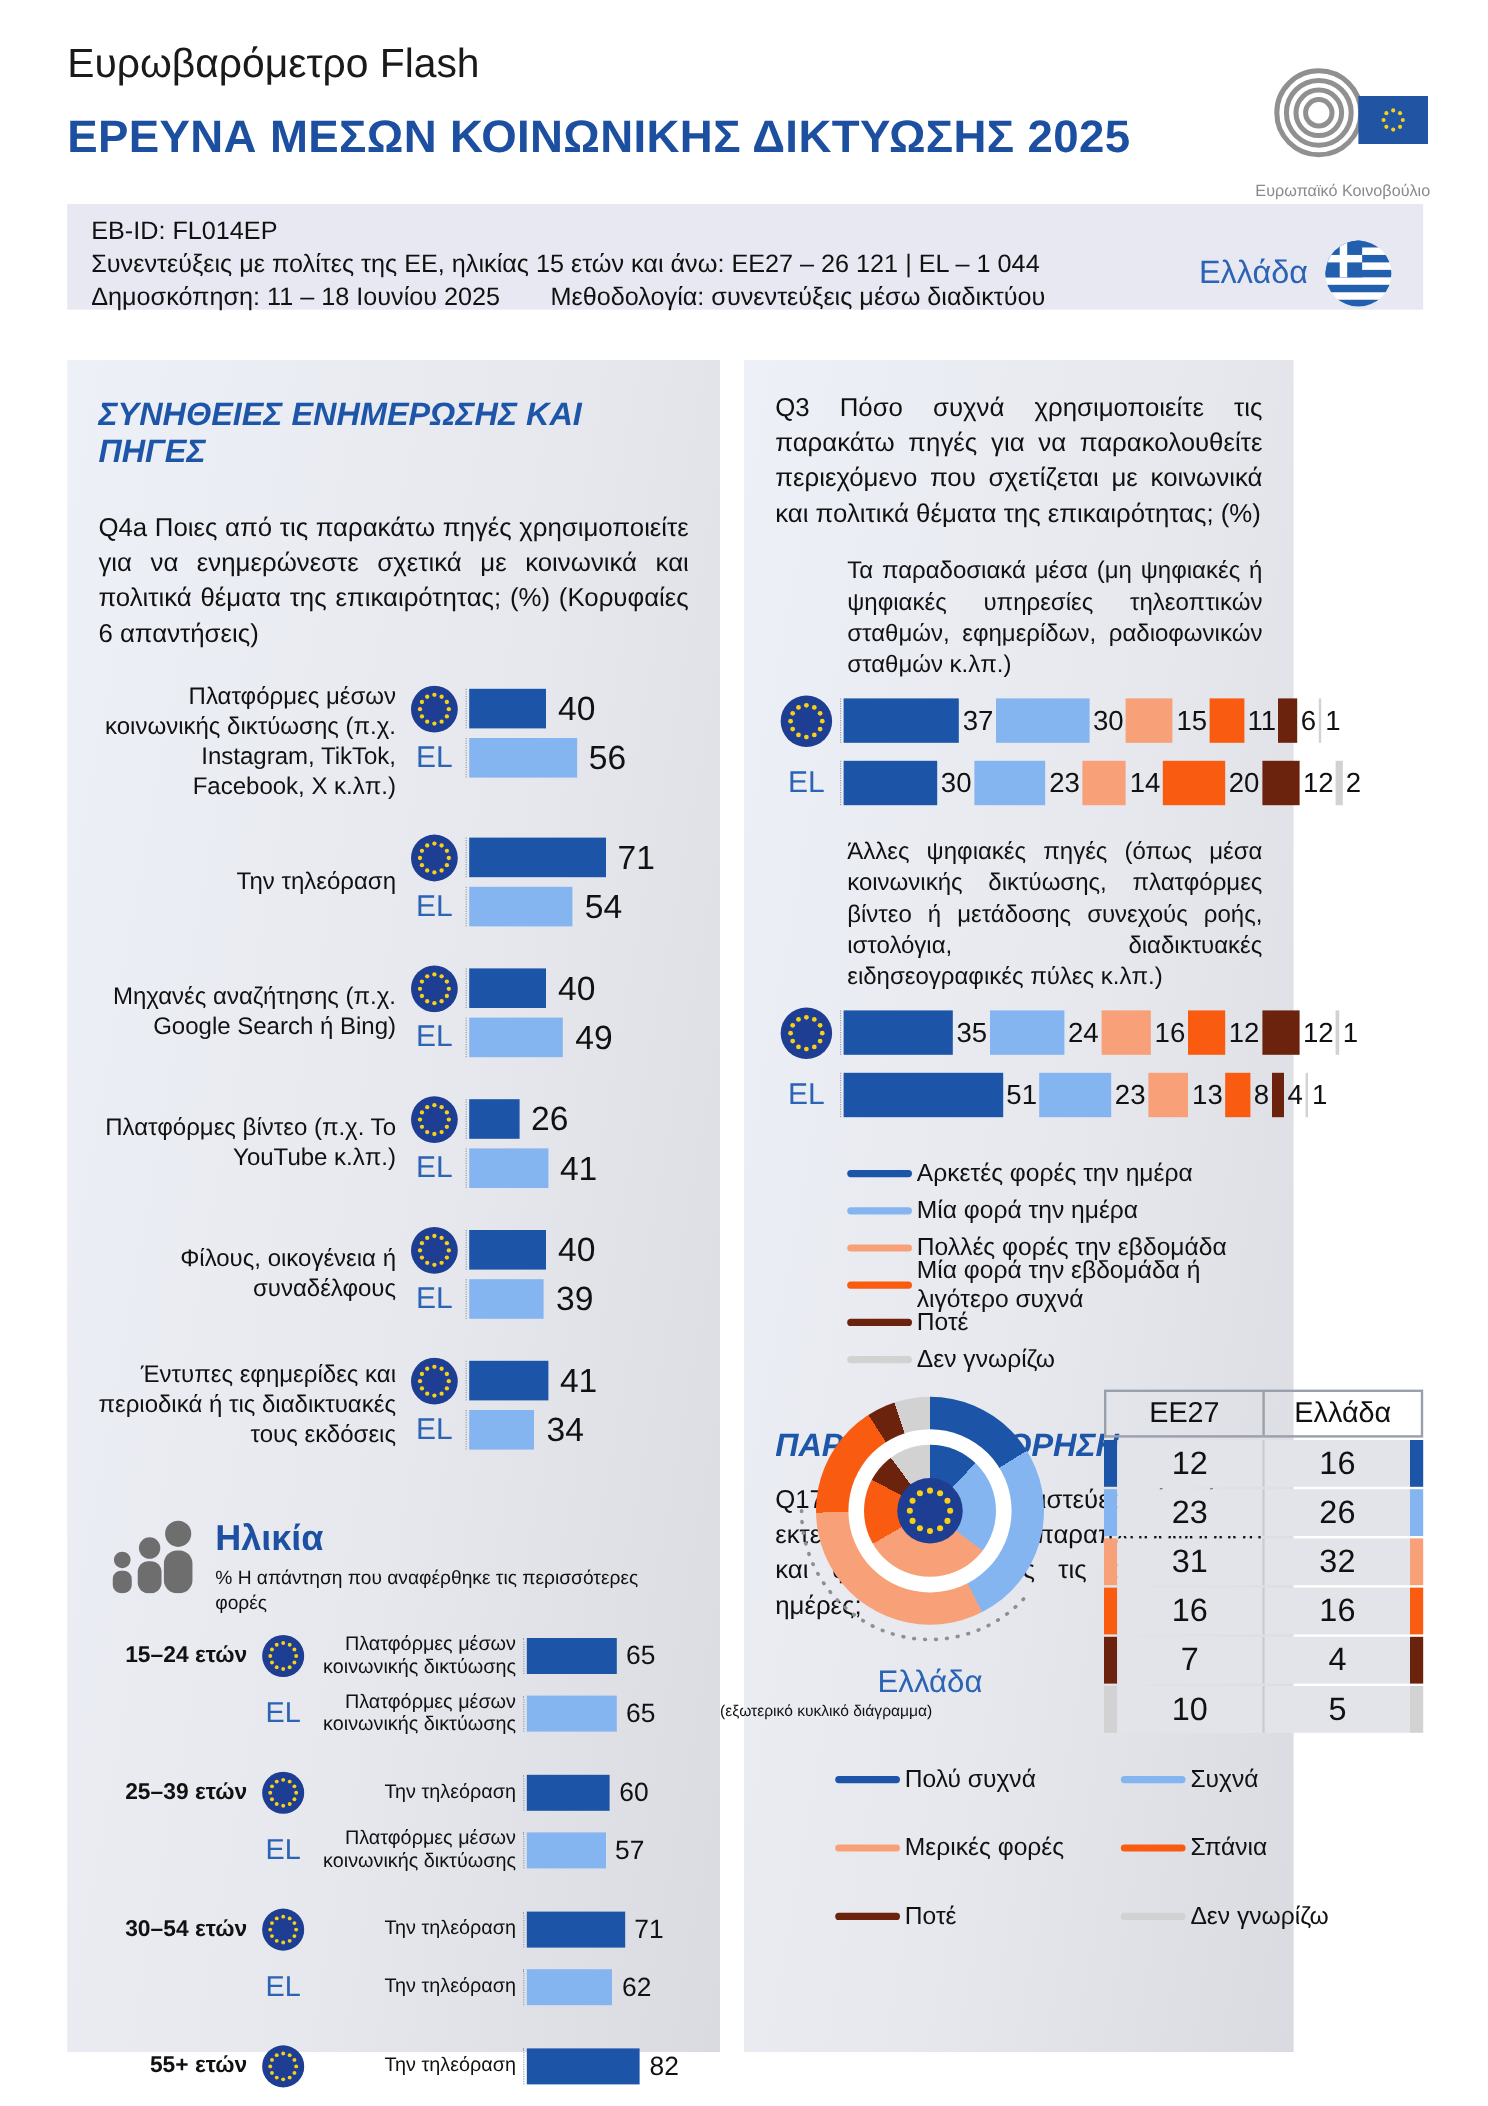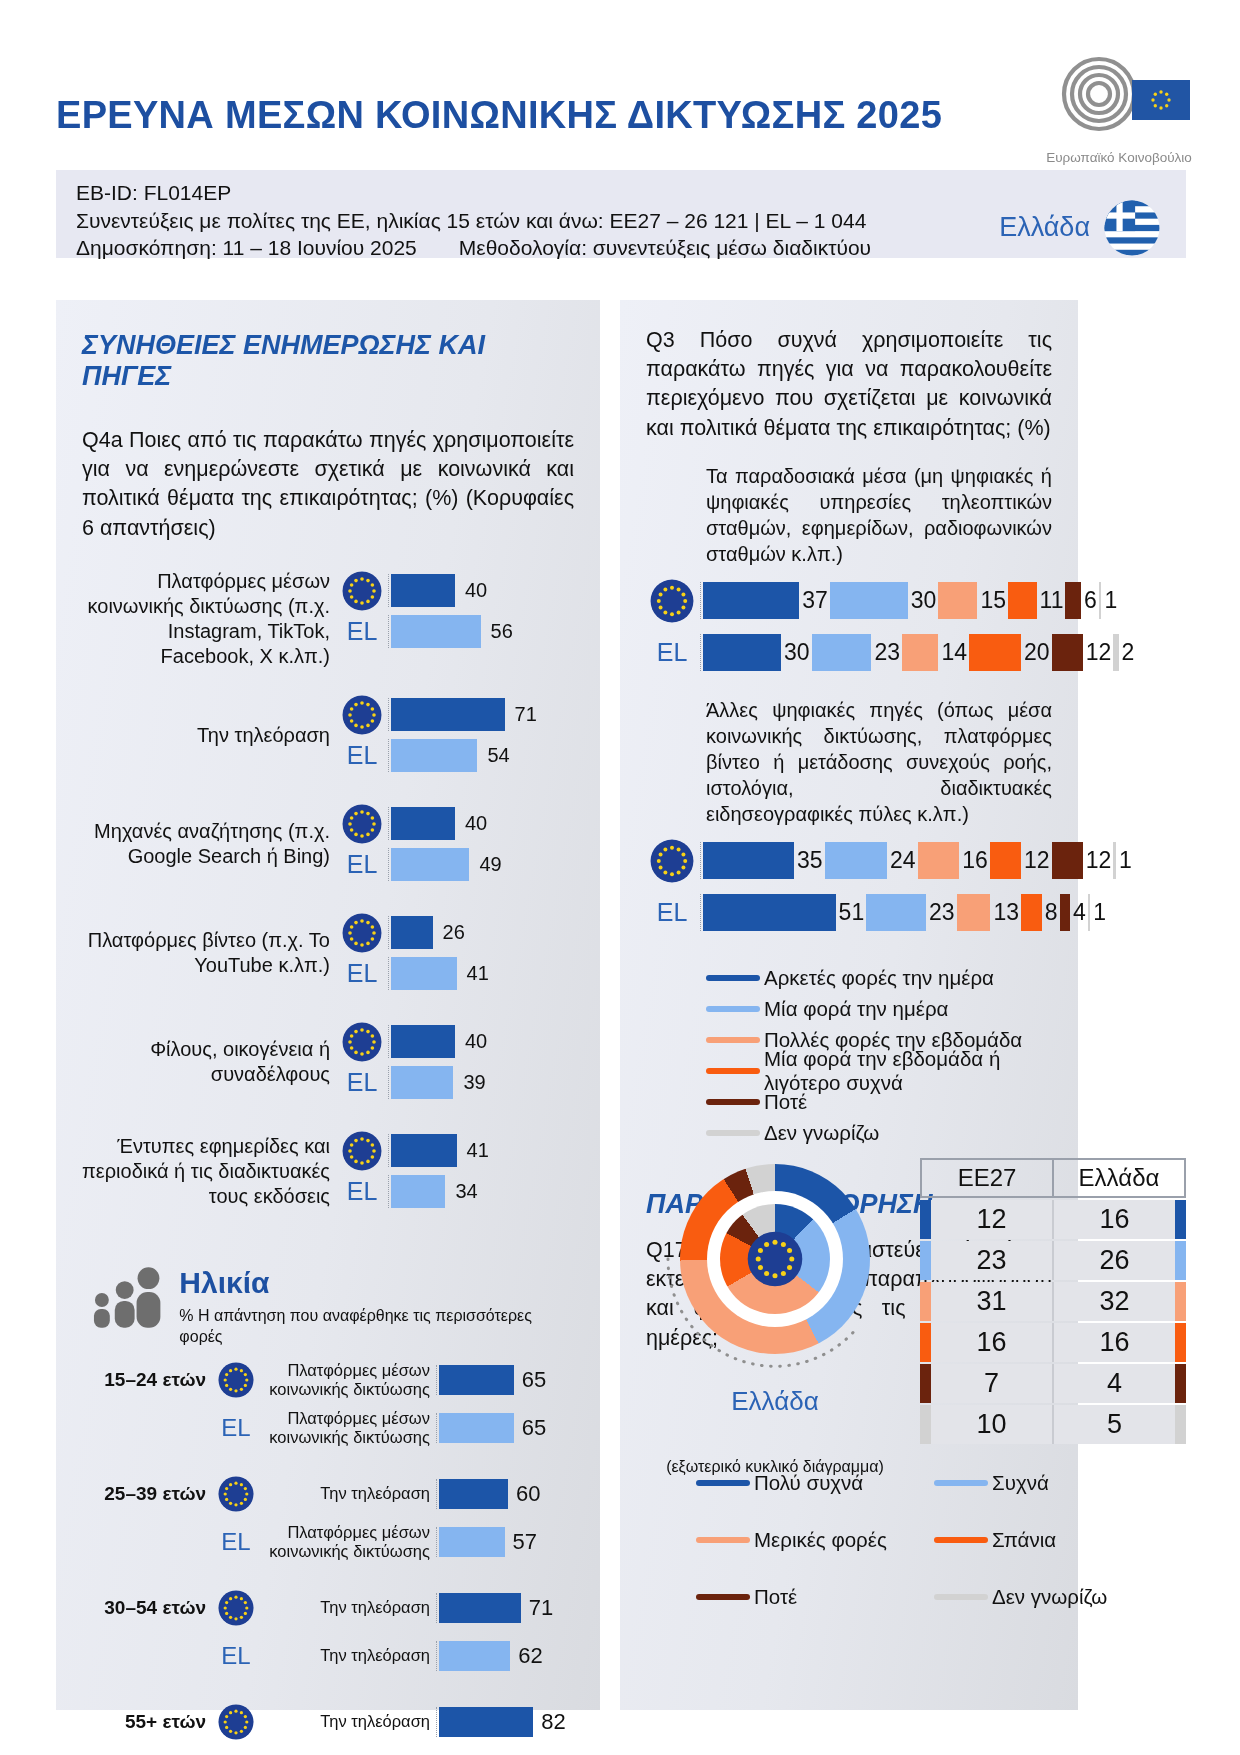--- a/index.html
+++ b/index.html
@@ -30,21 +30,21 @@
   .ellab{color:#2b63b5;font-size:25px;}
   .bzone{display:flex;align-items:center;border-left:1px dotted #99a0ab;padding-left:2px;}
   
   .chart{margin-top:26px;}
   .g{display:flex;margin-bottom:24px;}
   .glabel{flex:0 0 250px;font-size:20px;line-height:1.25;text-align:right;align-self:center;padding-right:6px;}
   .gbars{flex:1;}
   .brow{display:flex;align-items:center;height:38px;margin:3px 0;}
   .bar{height:33px;}
   .bar.eu{background:#1c55a8;} .bar.el{background:#85b5f0;}
-  .bval{font-size:20px;margin-left:10px;}
+  .bval{font-size:28px;margin-left:10px;}
   
   .agehead{display:flex;margin:52px 0 10px 10px;align-items:flex-start;}
   .agehead-text{margin-left:18px;}
   .age-title{font-size:30px;font-weight:bold;color:#1d50a2;}
   .age-sub{font-size:16px;line-height:1.3;margin-top:6px;}
   .agrp{margin-bottom:22px;}
   .ag{display:flex;align-items:center;min-height:44px;margin-bottom:4px;}
   .agegrp{flex:0 0 126px;font-size:19px;font-weight:bold;text-align:right;padding-right:8px;}
   .ag .bicon{flex:0 0 44px;width:44px;}
   .amedia{flex:0 0 172px;font-size:16.5px;line-height:1.15;text-align:right;padding-right:6px;}
@@ -68,38 +68,39 @@
   .disinfo-title{margin-top:40px;}
   
   .donut-wrap{position:absolute;left:40px;top:856px;width:230px;height:230px;}
   .darc{position:absolute;left:0;top:0;}
   .donut{position:absolute;border-radius:50%;}
   .donut.outer{left:20px;top:8px;width:190px;height:190px;}
   .donut-white{position:absolute;left:47px;top:35px;width:136px;height:136px;border-radius:50%;background:#fff;}
   .donut.inner{left:60px;top:48px;width:110px;height:110px;}
   .donut-center{position:absolute;left:87px;top:75px;width:56px;height:56px;}
   .dcap1{position:absolute;left:10px;top:1086px;width:290px;text-align:center;font-size:26px;color:#2b63b5;}
-  .dcap2{position:absolute;left:-20px;top:1158px;width:350px;text-align:center;font-size:16px;color:#111;}
+  .dcap2{position:absolute;left:-20px;top:1118px;width:350px;text-align:left;font-size:13px;color:#111;}
   .dtable{position:absolute;left:300px;top:858px;width:266px;}
   .dthead{display:flex;height:40px;border:2px solid #9aa0ab;box-sizing:border-box;}
   .dth{flex:1;display:flex;align-items:center;justify-content:center;font-size:24px;}
   .dth+.dth{border-left:2px solid #9aa0ab;}
   .dtrow{display:flex;height:39px;margin-top:2px;}
   .strip{flex:0 0 11px;}
   .dcell{flex:1;background:#e3e4e9;font-size:27px;display:flex;align-items:center;justify-content:center;}
   .dcell.first{border-right:2px solid #c9cbd1;}
   .dleg{position:absolute;left:76px;top:1168px;width:450px;display:grid;
         grid-template-columns:238px 1fr;row-gap:27px;}
   .dlitem{display:flex;align-items:center;height:30px;}
 </style>
 </head>
 <body>
 
 <div class="page">
 
+  <div class="suptitle">Ευρωβαρόμετρο Flash</div>
   <div class="maintitle">ΕΡΕΥΝΑ ΜΕΣΩΝ ΚΟΙΝΩΝΙΚΗΣ ΔΙΚΤΥΩΣΗΣ 2025</div>
 
   <div class="eplogo">
     <svg viewBox="0 0 150 92" width="150" height="92">
       <g fill="none" stroke="#909090" stroke-width="4.2">
         <circle cx="55" cy="42" r="11"></circle>
           <circle cx="55" cy="42" r="19"></circle>
         <circle cx="55" cy="42" r="27"></circle>
           <circle cx="55" cy="42" r="35"></circle>
       </g>

